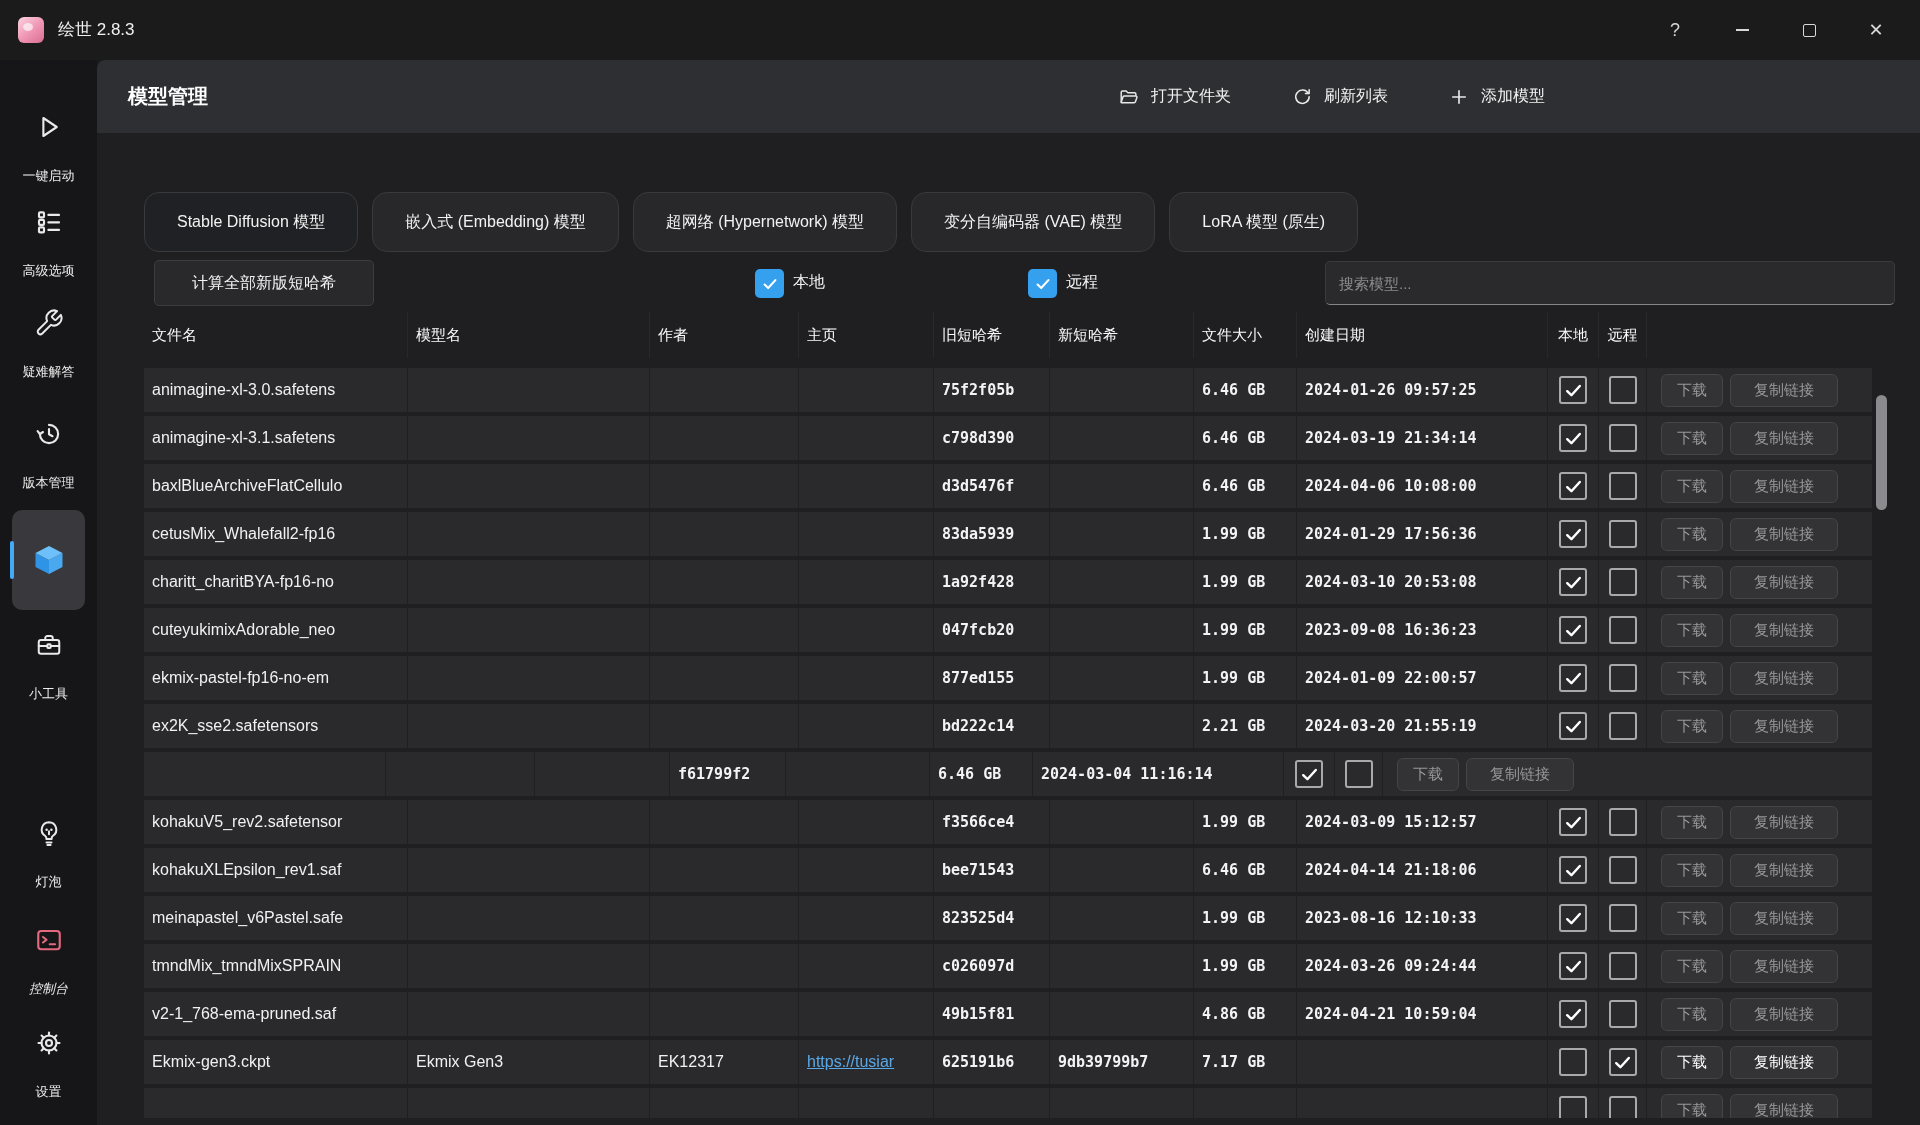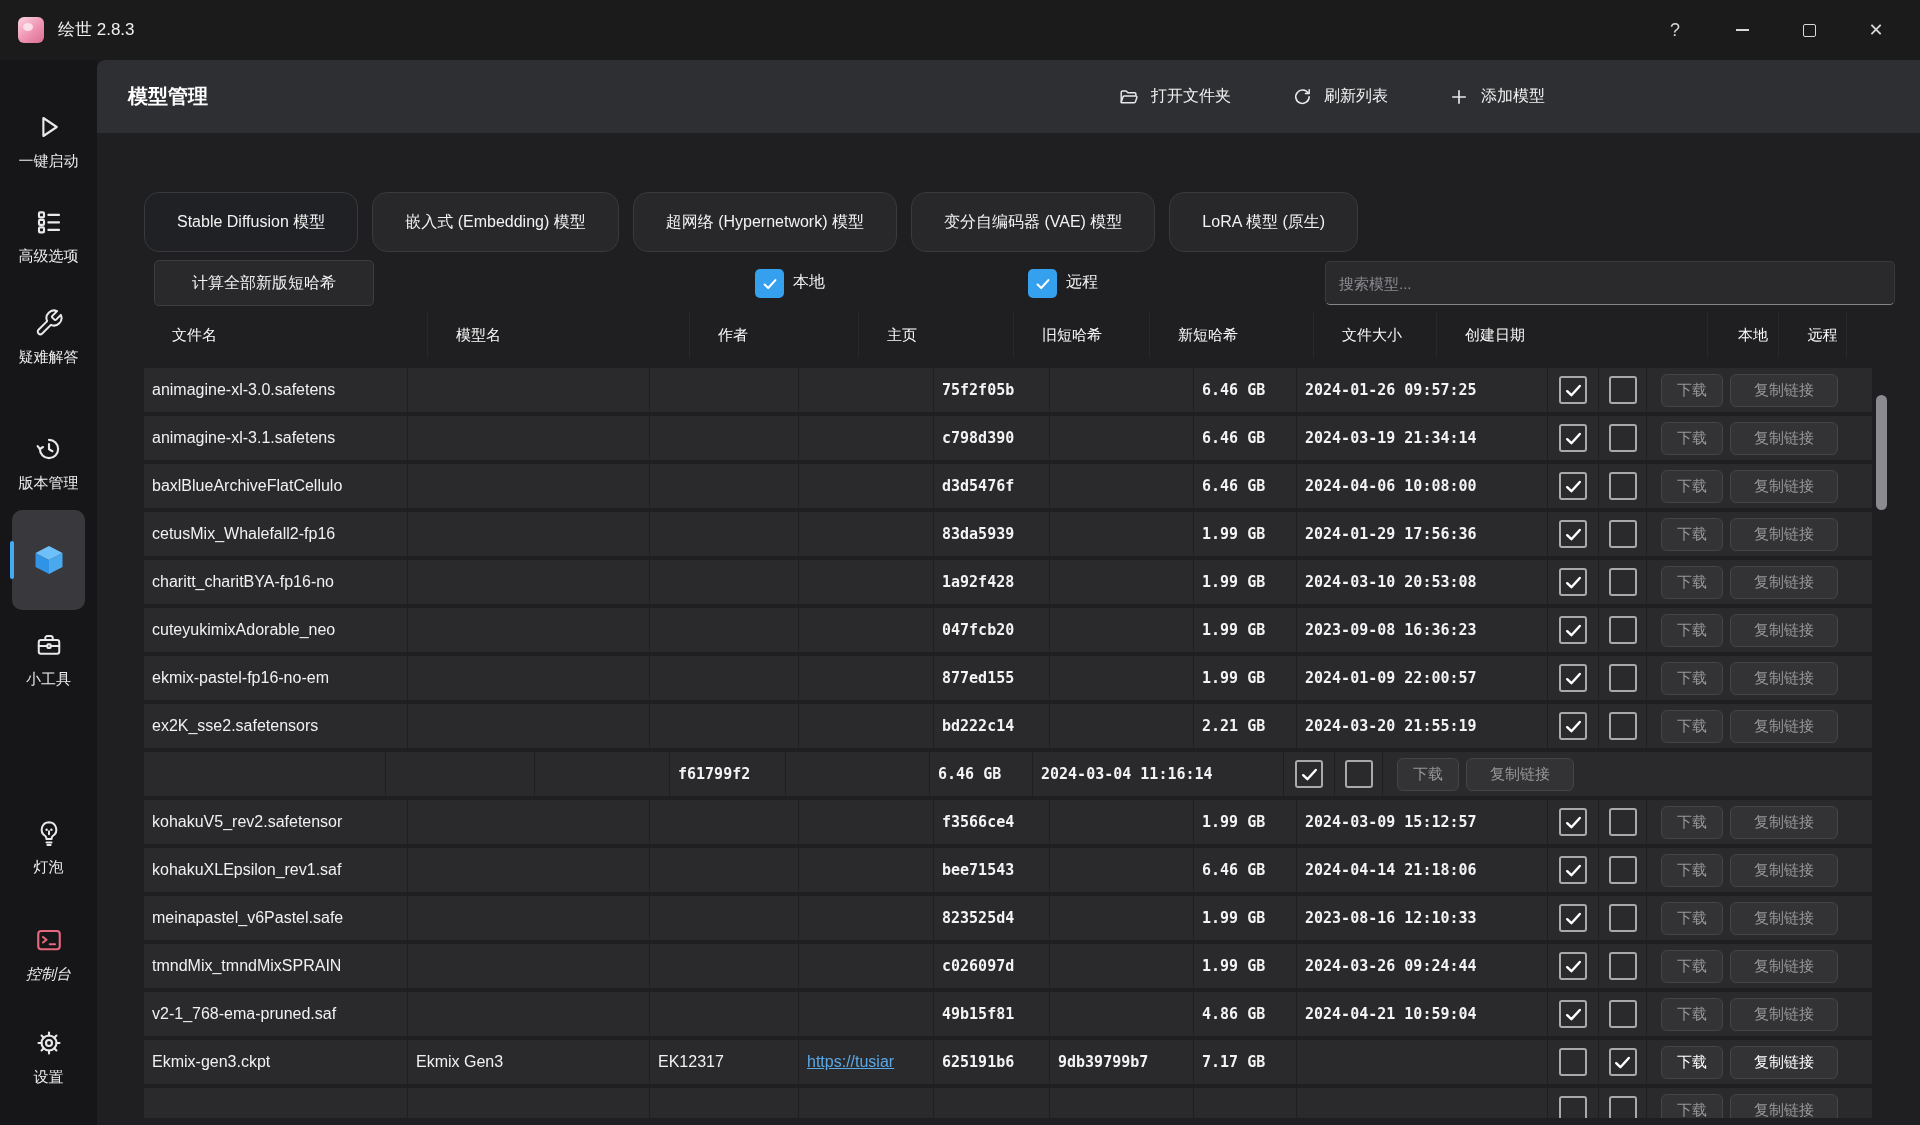--- a/index.html
+++ b/index.html
@@ -20,21 +20,21 @@
   .wc { width:46px; height:46px; display:flex; align-items:center; justify-content:center;
         color:#d8d8d8; font-size:18px; margin-right:21px; }
   .wc-min::before { content:""; width:13px; height:2px; background:#d8d8d8; }
   .wc-max::before { content:""; width:11px; height:11px; border:1.4px solid #d8d8d8; border-radius:2px; }
 
   
   .sidebar { position:absolute; left:0; top:60px; width:97px; bottom:0; background:#161618; }
   .side-item { position:absolute; left:0; width:97px; display:flex; flex-direction:column;
                align-items:center; cursor:pointer; }
   .side-item .icn { width:30px; height:30px; color:#e9e9ea; }
-  .side-label { margin-top:10px; font-size:15px; color:#ececec; white-space:nowrap; }
+  .side-label { margin-top:25px; font-size:13px; color:#ececec; white-space:nowrap; }
   .side-item.pink .icn { color:var(--pink); }
   .active-box { position:absolute; left:12px; width:73px; height:100px; border-radius:10px;
                 background:#39393d; display:flex; align-items:center; justify-content:center; }
   .active-box .icn { width:36px; height:36px; }
   .active-pill { position:absolute; left:10px; width:4px; height:38px; border-radius:2px;
                  background:#45aaf5; }
 
   
   .main { position:absolute; left:97px; top:60px; right:0; bottom:0; background:#1f1f21;
           border-top-left-radius:8px; overflow:hidden; }
@@ -68,21 +68,21 @@
   .search-box { position:absolute; left:1228px; top:1px; width:570px; height:44px;
                 background:#2a2a2d; border:1px solid #3a3a3e; border-bottom:1px solid #86868a;
                 border-radius:5px; color:#eeeeee; font-size:15px; padding:0 13px;
                 font-family:inherit; outline:none; }
   .search-box::placeholder { color:#8b8b8f; }
 
   
   .table { position:absolute; left:47px; top:252px; width:1728px; bottom:7px; overflow:hidden; }
   .hrow { display:flex; height:46px; margin-bottom:10px; }
   .hcell { flex-shrink:0; display:flex; align-items:center; padding-left:8px; color:#fafafa;
-           font-size:15px; border-right:1px solid #28282b; overflow:hidden; white-space:nowrap;margin-left:20px; }
+           font-size:15px; border-right:1px solid #28282b; overflow:hidden; white-space:nowrap; }
   .hcell.center { justify-content:center; padding-left:0; }
   .hcell:last-child { border-right:none; }
   .trow { display:flex; height:44px; margin-bottom:4px; background:#2a2a2d; }
   .cell { flex-shrink:0; display:flex; align-items:center; padding-left:8px; color:#f1f1f1;
           font-size:16px; border-right:1px solid #1f1f22; overflow:hidden; white-space:nowrap; }
   .cell:last-child { border-right:none; }
   .cell.mono { font-family:"DejaVu Sans Mono","Liberation Mono",monospace; font-size:15px;
                font-weight:600; color:#f3f3f3; }
   .cell.center { justify-content:center; padding-left:0; }
   .cell.acts { padding-left:14px; gap:7px; }
@@ -213,21 +213,21 @@
         <use href="#options-list-icon"></use>
       </svg>
     <span class="side-label">高级选项</span>
     </div>
     <div class="side-item" style="top: 248px;">
       <svg class="icn">
         <use href="#tools-icon"></use>
       </svg>
     <span class="side-label">疑难解答</span>
     </div>
-    <div class="side-item" style="top: 374px;">
+    <div class="side-item" style="top: 359px;">
       <svg class="icn">
         <use href="#history-icon"></use>
       </svg>
     <span class="side-label">版本管理</span>
     </div>
     <div class="active-box" style="top: 450px;">
       <svg class="icn">
         <use href="#model-cube-icon"></use>
       </svg>
     </div>

